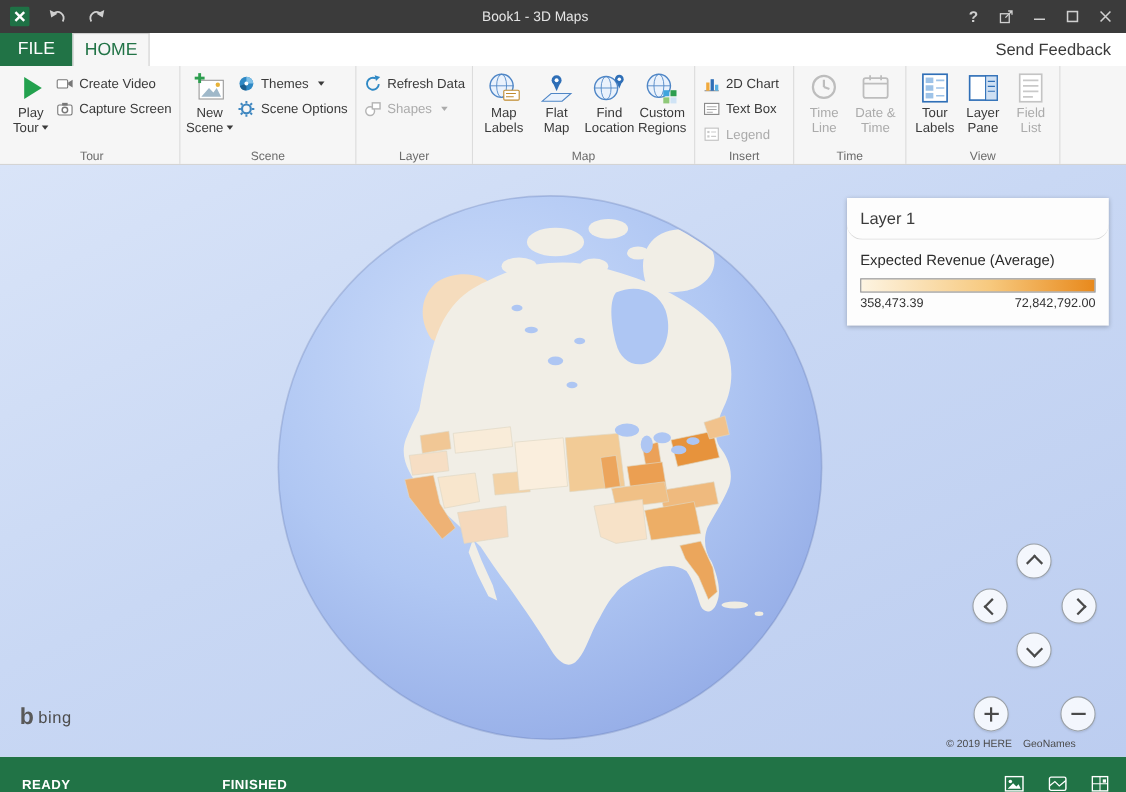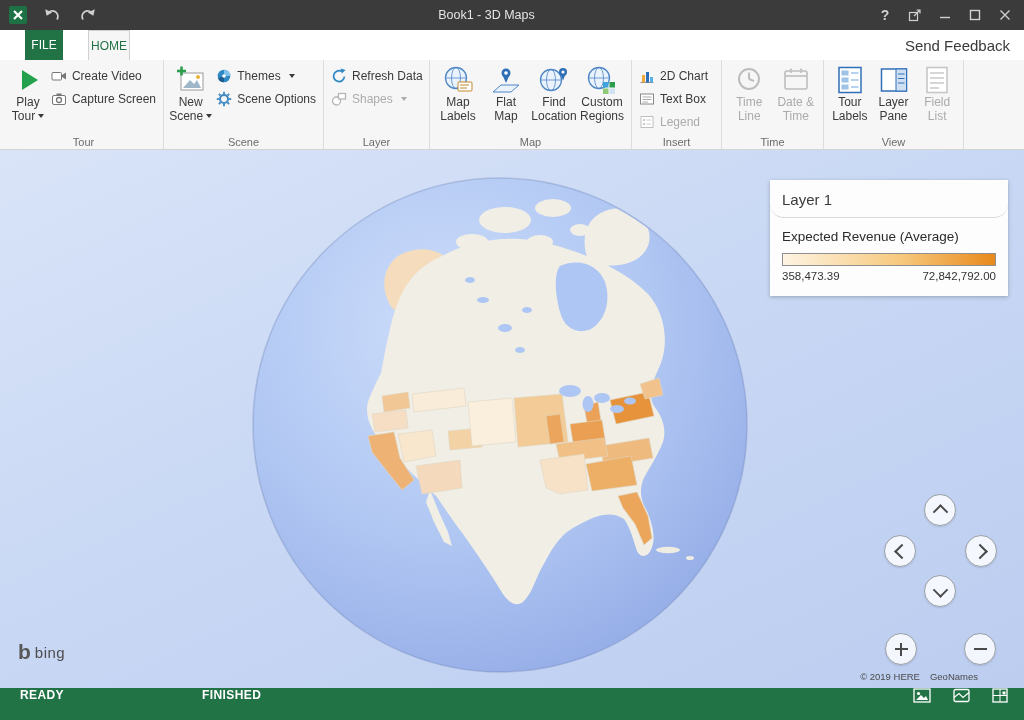--- a/index.html
+++ b/index.html
@@ -10,21 +10,21 @@
   
   .titlebar{height:30px;background:#3b3b3b;display:flex;align-items:center;flex:0 0 auto;}
   .tb-left{display:flex;align-items:center;gap:14px;padding-left:9px;}
   .tb-btn{display:inline-flex;align-items:center;justify-content:center;width:22px;height:22px;cursor:default;}
   .tb-title{flex:1;text-align:center;color:#e4e4e4;font-size:12.5px;}
   .tb-right{display:flex;align-items:center;gap:8px;padding-right:8px;}
   .tb-help{color:#d0d0d0;font-size:14px;font-weight:bold;}
 
   
   .tabrow{height:30px;background:#ffffff;display:flex;align-items:stretch;flex:0 0 auto;position:relative;}
-  .tab{display:flex;align-items:center;justify-content:center;font-size:12px;padding:0 4px;cursor:pointer;margin-left:25px;}
+  .tab{display:flex;align-items:center;justify-content:center;font-size:16px;padding:0 18px;cursor:pointer;}
   .tab-file{background:#217346;color:#fff;width:30px;}
   .tab-home{background:#f6f6f6;color:#217346;border:1px solid #d0d0d0;border-bottom:none;width:32px;}
   .send-feedback{position:absolute;right:14px;top:0;height:30px;display:flex;align-items:center;font-size:15px;color:#3a3a3a;}
 
   
   .ribbon{height:90px;background:#f6f6f6;border-bottom:1px solid #d4d4d4;display:flex;flex:0 0 auto;padding-left:4px;box-sizing:border-box;}
   .rgroup{position:relative;border-right:1px solid #dcdcdc;box-sizing:border-box;padding:3px 4px 16px 4px;display:flex;align-items:flex-start;}
   .rgroup-label{position:absolute;left:0;right:0;bottom:1px;text-align:center;font-size:11px;color:#6b6b6b;}
   .bigbtn{display:flex;flex-direction:column;align-items:center;width:48px;padding-top:1px;cursor:pointer;color:#3a3a3a;font-size:12px;line-height:13.5px;text-align:right;}
   .bigbtn .icon{height:32px;display:flex;align-items:center;justify-content:center;}
@@ -67,21 +67,21 @@
   .zbar-v{width:2.5px;height:13px;background:#4a4a4a;position:absolute;}
   .zwrap{position:relative;display:flex;align-items:center;justify-content:center;}
 
   
   .bing{position:absolute;left:18px;top:492px;display:flex;align-items:center;gap:4px;color:#4c4c4c;}
   .bing-b{font-size:21px;font-weight:bold;color:#595959;line-height:20px;}
   .bing-text{font-size:15px;letter-spacing:0.5px;}
   .attribution{position:absolute;right:46px;bottom:6px;font-size:9.5px;color:#4a4a4a;display:flex;gap:10px;}
 
   
-  .statusbar{height:32px;background:#217346;display:flex;align-items:flex-start;color:#fff;font-size:12px;flex:0 0 auto;}
+  .statusbar{height:32px;background:#217346;display:flex;align-items:flex-end;color:#fff;font-size:12px;flex:0 0 auto;}
   .sb-ready{margin-left:20px;font-weight:600;letter-spacing:0.4px;}
   .sb-finished{margin-left:138px;font-weight:700;letter-spacing:0.4px;}
   .sb-icons{margin-left:auto;display:flex;align-items:center;gap:22px;margin-right:16px;}
   .sb-icon{display:inline-flex;align-items:center;cursor:pointer;}
 </style>
 </head>
 <body>
 
 <div class="app">
 

